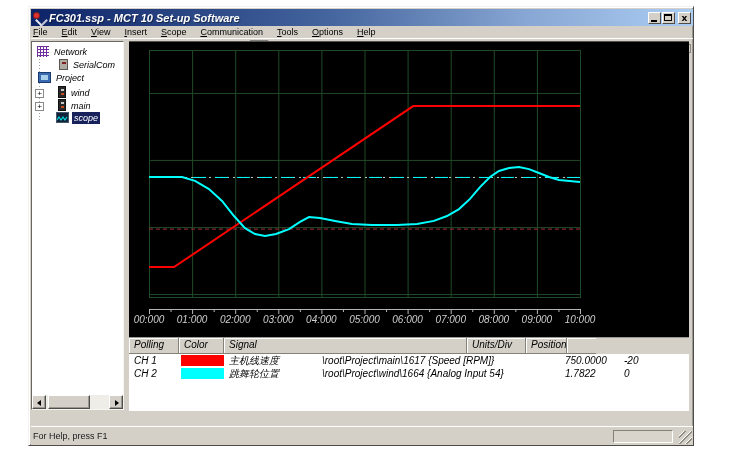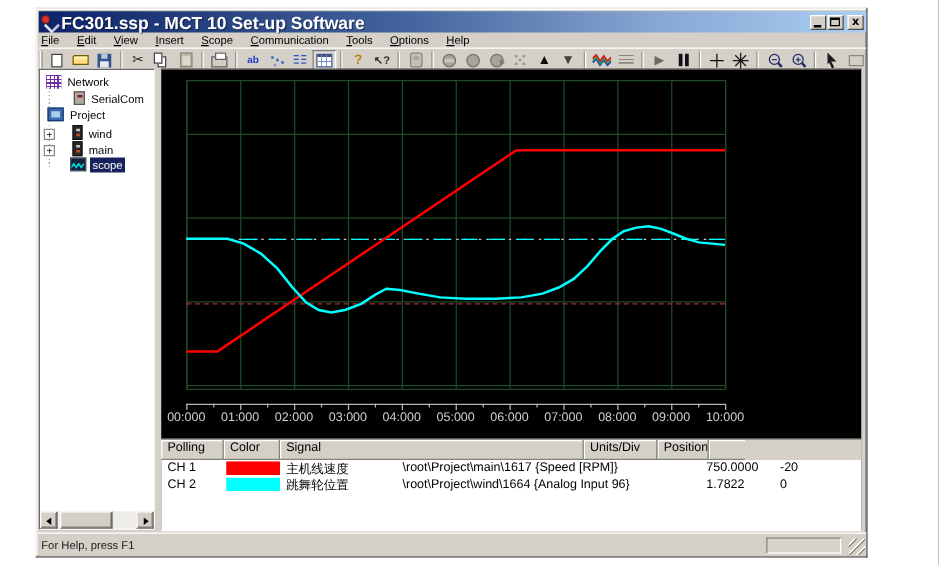--- a/index.html
+++ b/index.html
@@ -10,21 +10,21 @@
     border:1px solid; border-color:#f4f3f0 #4e4c49 #4e4c49 #f4f3f0;
     box-shadow: inset 1px 1px 0 #ffffff, inset -1px -1px 0 #9a9892; }
 
   
   .titlebar { position:absolute; left:2px; top:2px; width:662px; height:17px;
     background:linear-gradient(90deg,#0d2368 0%,#44659e 45%,#88a7d4 75%,#abcdf2 100%);
     display:flex; align-items:center; color:#fff; }
   .title-icon { width:13px; height:12px; margin:0 3px 0 2px; position:relative; }
   .title-icon::before { content:""; position:absolute; left:1px; top:1px; width:5px; height:5px; border-radius:50%; background:#e03030; box-shadow:0 0 0 1px #802020; }
   .title-icon::after { content:""; position:absolute; left:4px; top:4px; width:7px; height:7px; border-left:2px solid #e8e8f0; border-bottom:2px solid #c8c8d8; transform:rotate(-45deg); }
-  .title-text { font-size:14px; font-weight:bold; white-space:nowrap; text-shadow:1px 1px 0 rgba(0,0,0,.4); }
+  .title-text { font-size:11px; font-weight:bold; white-space:nowrap; text-shadow:1px 1px 0 rgba(0,0,0,.4);font-style:italic; }
   .tb-buttons { margin-left:auto; display:flex; margin-right:2px; }
   .tb-btn { width:13px; height:12px; background:#d4d0c8; margin-left:1px; position:relative;
     border:1px solid; border-color:#fff #4e4c49 #4e4c49 #fff; }
   .tb-btn.maxb { margin-right:2px; }
   .glyph-min { position:absolute; left:2px; bottom:1px; width:6px; height:2px; background:#000; }
   .glyph-max { position:absolute; left:1px; top:1px; width:8px; height:7px; border:1px solid #000; border-top-width:2px; }
   .glyph-close { position:absolute; left:0; top:-1px; width:11px; text-align:center; font-size:9px; font-weight:bold; color:#000; line-height:12px; font-family:"DejaVu Sans",sans-serif; }
 
   
   .menubar { position:absolute; left:2px; top:19px; width:662px; height:12px; display:flex; align-items:center; font-size:9px; color:#000; padding-left:2px; }
@@ -75,21 +75,21 @@
   .i-cross { width:11px; height:11px; position:relative; }
   .i-cross::before { content:""; position:absolute; left:5px; top:0; width:1px; height:11px; background:#101010; }
   .i-cross::after { content:""; position:absolute; left:0; top:5px; width:11px; height:1px; background:#101010; }
   .i-mag { width:13px; height:13px; position:relative; }
   .i-mag::before { content:""; position:absolute; left:2px; top:1px; width:7px; height:7px; border:1px solid #1a2a6a; border-radius:50%; }
   .i-mag::after { content:""; position:absolute; left:9px; top:9px; width:4px; height:2px; background:#1a2a6a; transform:rotate(45deg); }
   .i-mag .sign { position:absolute; left:3px; top:2px; width:7px; text-align:center; font-size:8px; font-weight:bold; color:#1a2a6a; line-height:7px; }
   .i-rect { width:12px; height:9px; border:1px solid #8a867e; }
 
   
-  .content { position:absolute; left:2px; top:48px; width:662px; height:369px; display:flex; }
+  .content { position:absolute; left:2px; top:34px; width:662px; height:369px; display:flex;font-style:italic; }
 
   .treepanel { width:93px; height:369px; background:#fff; border:1px solid; border-color:#6a6864 #f6f5f2 #f6f5f2 #6a6864; position:relative; flex:0 0 auto; overflow:hidden; }
   .tree-item { position:absolute; font-size:9px; color:#000; white-space:nowrap; }
   .tree-label { display:inline-block; padding:1px 2px; }
   .tree-label.selected { background:#17225c; color:#fff; }
   .tree-vline { position:absolute; left:7px; top:14px; width:1px; height:66px; background-image:repeating-linear-gradient(180deg,#a0a0a0 0 1px,transparent 1px 3px); }
   .expander { position:absolute; width:9px; height:9px; background:#fff; border:1px solid #8a8a8a; font-size:8px; line-height:7px; text-align:center; color:#000; }
 
   .ticon { display:inline-block; vertical-align:-2px; margin-right:3px; }
   .icon-network { width:12px; height:11px; background-image:repeating-linear-gradient(90deg,#7030a0 0 1px,transparent 1px 3px),repeating-linear-gradient(180deg,#7030a0 0 1px,transparent 1px 3px); }
@@ -381,21 +381,21 @@
           <div class="td c3">\root\Project\main\1617 {Speed [RPM]}</div>
           <div class="td c4">750.0000</div>
           <div class="td c5">-20</div>
         </div>
         <div class="trow">
           <div class="td c0">CH 2</div>
           <div class="td c1" style="padding:0 0 0 2px;">
               <div class="cswatch" id="sw1" style="width: 43px; background: rgb(0, 255, 255);"></div>
             </div>
           <div class="td c2">跳舞轮位置</div>
-          <div class="td c3">\root\Project\wind\1664 {Analog Input 96}</div>
+          <div class="td c3">\root\Project\wind\1664 {Analog Input 54}</div>
           <div class="td c4">1.7822</div>
           <div class="td c5">0</div>
         </div>
       </div>
     </div>
   </div>
 
   <div class="statusbar">
     <div class="status-text">For Help, press F1</div>
     <div class="status-pane"></div>

